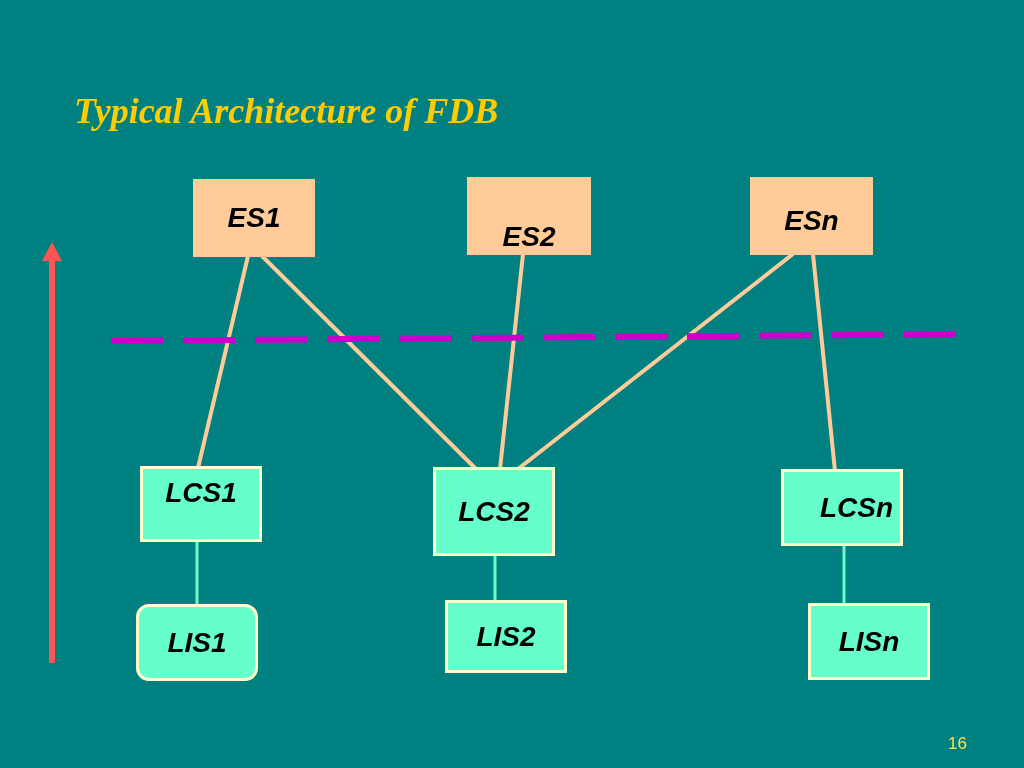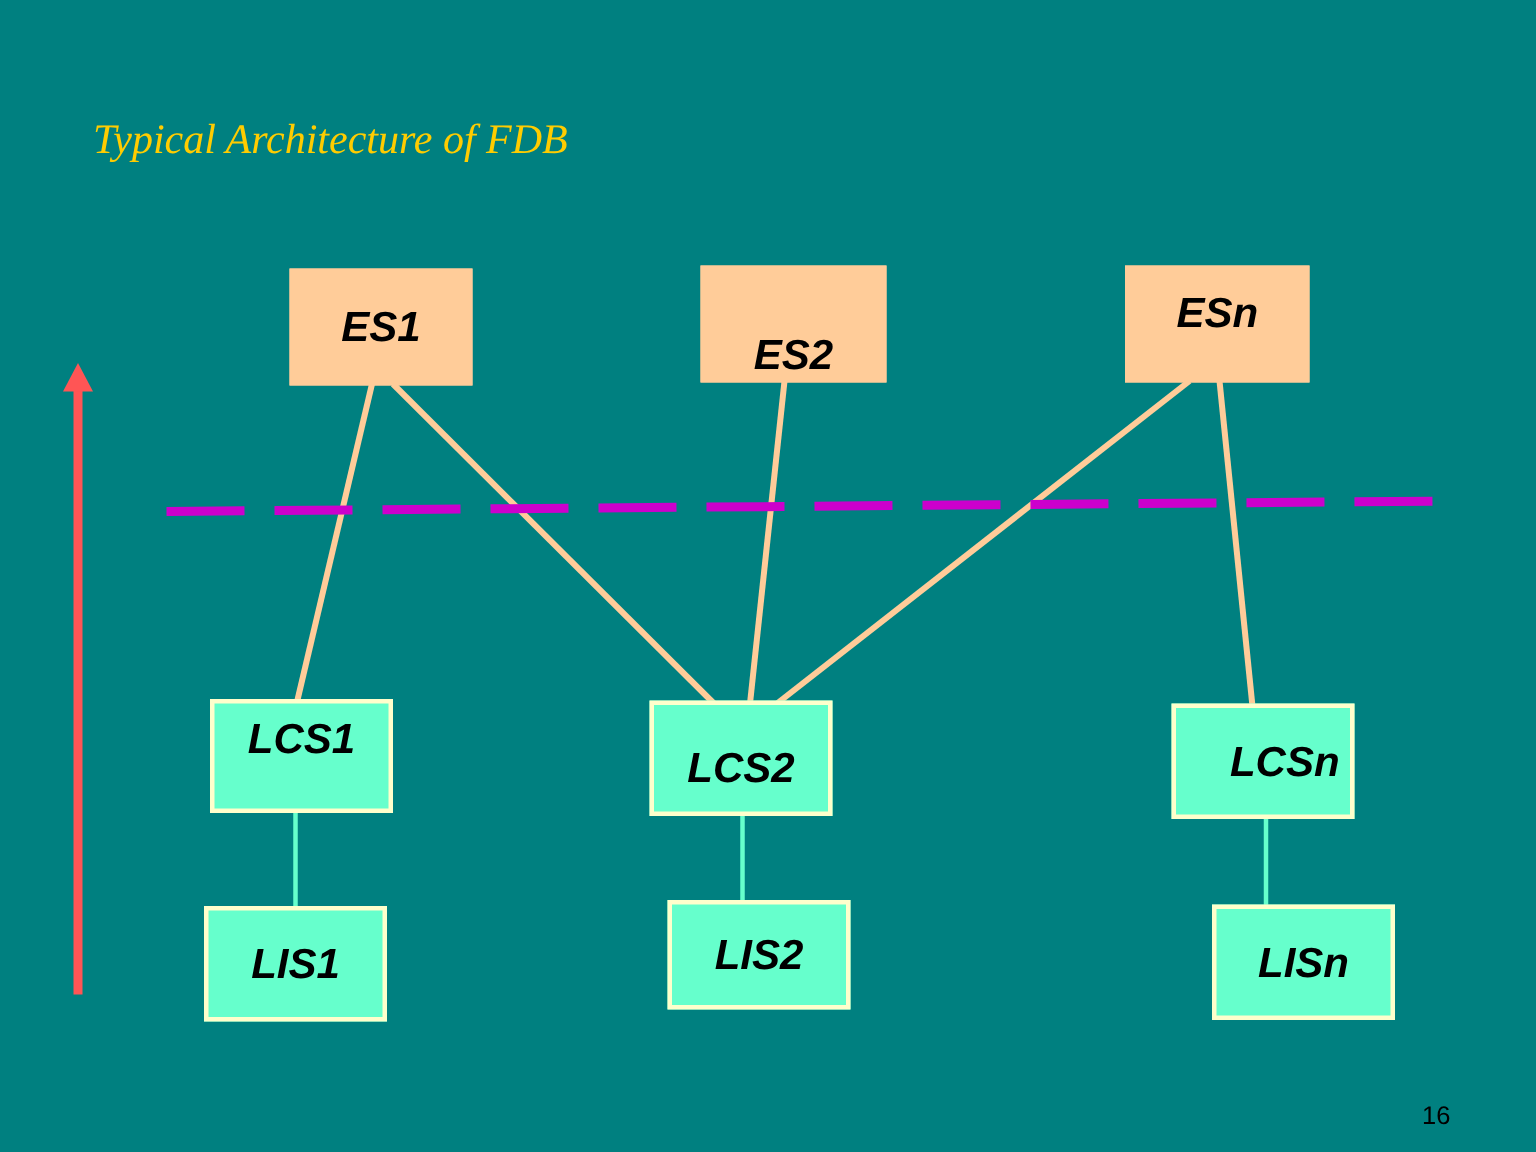--- a/index.html
+++ b/index.html
@@ -4,36 +4,36 @@
 <style>
   html, body { margin: 0; padding: 0; }
   body {
     width: 1024px; height: 768px; overflow: hidden;
     background: #008080; position: relative;
     font-family: "Liberation Sans", sans-serif;
   }
   .title {
     position: absolute; left: 62px; top: 78px;
     font-family: "Liberation Serif", serif;
-    font-style: italic; font-weight: normal;
-    font-size: 28px; color: #FFCC00; margin: 0;
+    font-style: italic; font-weight: bold;
+    font-size: 36px; color: #FFCC00; margin: 12px;
     white-space: nowrap;
   }
   svg.lines { position: absolute; left: 0; top: 0; }
   .box {
     position: absolute; box-sizing: border-box;
     display: flex; align-items: center; justify-content: center;
     font-style: italic; font-weight: bold; font-size: 28px;
     color: #000;
   }
   .es { background: #FFCC99; border: 2px solid #FFCC99; }
   .lc { background: #66FFCC; border: 3px solid #FFFFCC; }
   .page-num {
     position: absolute; left: 948px; top: 734px;
-    font-size: 17px; color: #000000;
+    font-size: 17px; color: #fde047;
   }
 </style>
 </head>
 <body>
 
 <h1 class="title">Typical Architecture of FDB</h1>
 
 <svg class="lines" width="1024" height="768">
 
   <line x1="248" y1="256" x2="198" y2="468" stroke="#FFCC99" stroke-width="4"></line>
@@ -53,35 +53,35 @@
     <polygon points="52,242 42,261 62,261" fill="#FF5555"></polygon>
   </g>
 </svg>
 
 <div class="box es" style="left:193px; top:179px; width:122px; height:78px;">
   <span>ES1</span>
 </div>
 <div class="box es" style="left:467px; top:177px; width:124px; height:78px; align-items:flex-end; padding-top:26px;">
   <span>ES2</span>
 </div>
-<div class="box es" style="left:750px; top:177px; width:123px; height:78px; align-items:flex-start; padding-top:14px;">
+<div class="box es" style="left:750px; top:177px; width:123px; height:78px; align-items:flex-start; padding-top:26px;">
   <span>ESn</span>
 </div>
 
 <div class="box lc" style="left:140px; top:466px; width:122px; height:76px; align-items:flex-start; padding-top:8px;">
   <span>LCS1</span>
 </div>
-<div class="box lc" style="left:433px; top:467px; width:122px; height:77px; align-items:flex-start; padding-top:26px;">
+<div class="box lc" style="left:433px; top:467px; width:122px; height:89px; align-items:flex-start; padding-top:26px;">
   <span>LCS2</span>
 </div>
 <div class="box lc" style="left:781px; top:469px; width:122px; height:77px;padding-left:29px;">
   <span>LCSn</span>
 </div>
 
-<div class="box lc" style="left:136px; top:604px; width:122px; height:77px;">
+<div class="box lc" style="left:136px; top:604px; width:122px; height:77px;border-radius:13px;">
   <span>LIS1</span>
 </div>
 <div class="box lc" style="left:445px; top:600px; width:122px; height:73px;">
   <span>LIS2</span>
 </div>
 <div class="box lc" style="left:779px; top:603px; width:122px; height:77px;margin-left:29px;">
   <span>LISn</span>
 </div>
 
 <div class="page-num">16</div>

